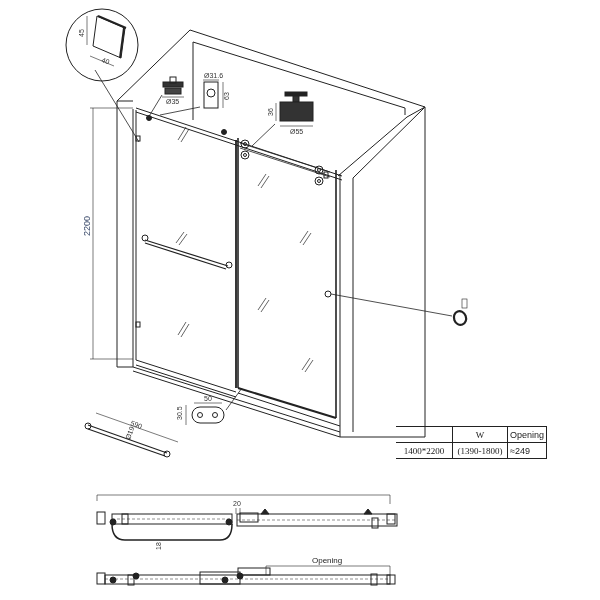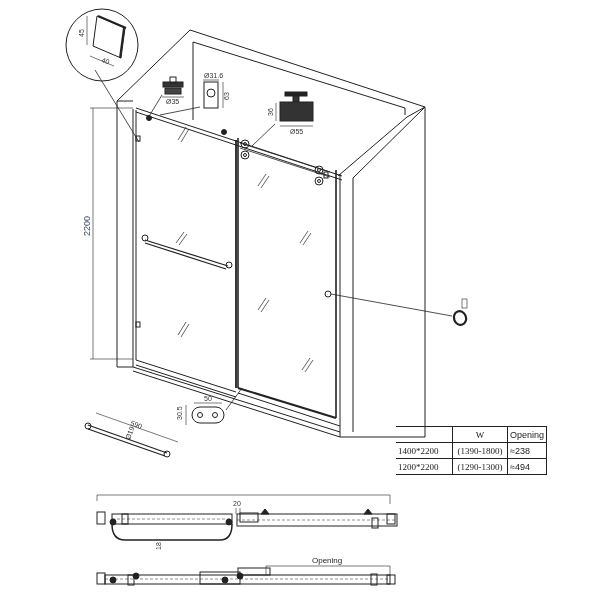--- a/index.html
+++ b/index.html
@@ -4,21 +4,21 @@
 <style>
   html, body { margin: 0; padding: 0; background: #ffffff; }
   body { width: 600px; height: 600px; position: relative; overflow: hidden;
          font-family: "Liberation Sans", sans-serif; }
   svg { position: absolute; left: 0; top: 0; }
   .dim { font-family: "Liberation Sans", sans-serif; font-size: 7px; fill: #333; }
   .dimb { font-family: "Liberation Sans", sans-serif; font-size: 9px; fill: #3a4a6a; }
   .spec-table { position: absolute; left: 396px; top: 426px; border-collapse: collapse;
                 font-family: "Liberation Serif", serif; font-size: 9px; color: #222; }
   .spec-table td { border: 1px solid #222; height: 15px; padding: 0 2px; white-space: nowrap; }
-  .spec-table td.c0 { width: 52px; border-left: none; }
+  .spec-table td.c0 { width: 52px; border-left: none; text-align: center; }
   .spec-table td.c1 { width: 50px; text-align: center; }
   .spec-table td.c2 { width: 28px; font-family: "Liberation Sans", sans-serif; }
   .opening-label { position: absolute; left: 312px; top: 556px; font-size: 8px; color: #222; }
 </style>
 </head>
 <body>
 
 <svg width="600" height="600" viewBox="0 0 600 600">
   <g stroke="#222" fill="none" stroke-width="1">
 
@@ -226,21 +226,16 @@
 <table class="spec-table">
   <tbody>
       <tr>
     <td class="c0"></td>
     <td class="c1">W</td>
     <td class="c2">Opening</td>
   </tr>
   <tr>
     <td class="c0">1400*2200</td>
     <td class="c1">(1390-1800)</td>
-    <td class="c2">≈238</td>
-  </tr>
-  <tr>
-    <td class="c0">1200*2200</td>
-    <td class="c1">(1290-1300)</td>
-    <td class="c2">≈494</td>
+    <td class="c2">≈249</td>
   </tr>
 </tbody>
   </table>
 
 </body></html>

